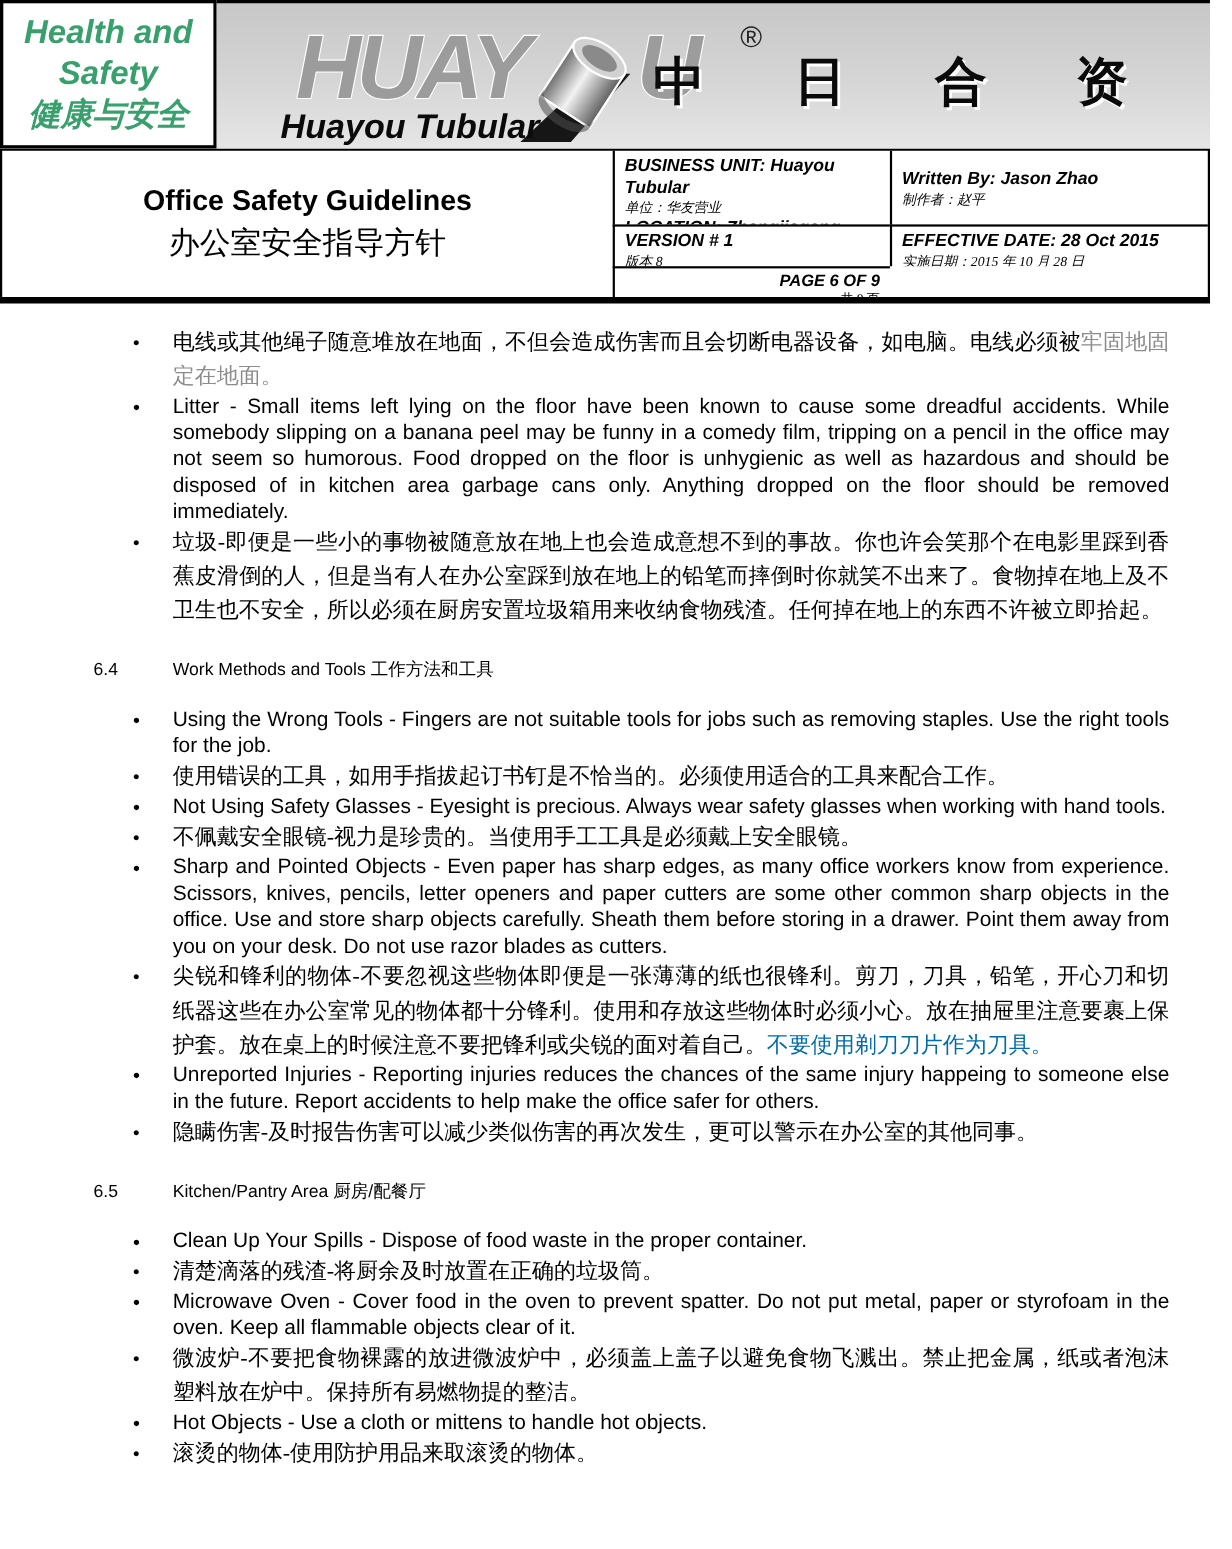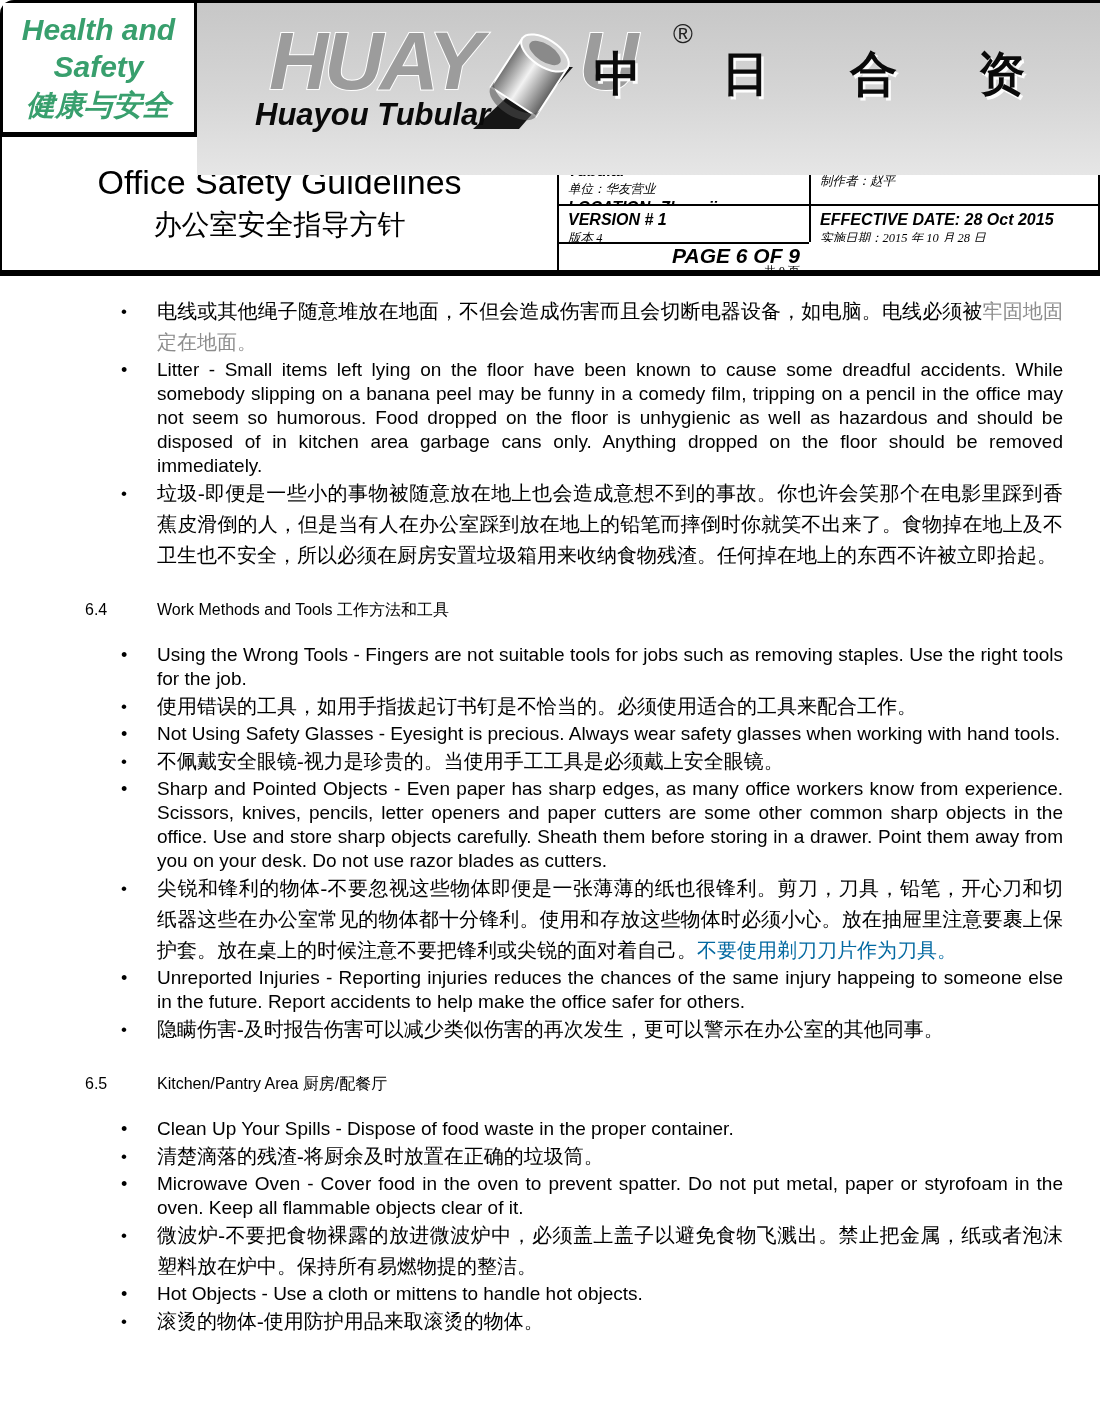--- a/index.html
+++ b/index.html
@@ -1,33 +1,32 @@
 <!DOCTYPE html>
 <html><head>
 <meta charset="utf-8">
 <style>
   * { margin:0; padding:0; box-sizing:border-box; }
   html,body { background:#fff; }
   .page {
     width:1120px; height:1408px; margin:0 auto; background:#fff;
     position:relative; overflow:hidden; color:#000;
     font-family:"Liberation Sans", sans-serif;
-    border-radius:14px;
   }
 
   
   .hdr-top { display:flex; height:135px; }
   .hs-box {
     width:197px; height:135px; border:3px solid #000; background:#fff;
     display:flex; flex-direction:column; justify-content:center; align-items:center;
   }
   .hs-en { font-style:italic; font-weight:bold; font-size:30px; line-height:37px; }
   .hs-zh { font-style:italic; font-weight:bold; font-size:29px; line-height:40px; }
   .logo-band {
-    width:903px; height:175px; position:relative;
+    width:903px; height:135px; position:relative;
     border-top:3px solid #000;
     background:linear-gradient(180deg,#c7c7c7 0%, #d6d6d6 55%, #e6e6e6 100%);
   }
   .logo-svg { position:absolute; left:30px; top:2px; width:480px; height:131px; }
   .brand-txt { font-family:"Liberation Sans",sans-serif; font-weight:bold; font-style:italic;
     font-size:82px; fill:#9c9c9c; stroke:#ffffff; stroke-width:2; paint-order:stroke; letter-spacing:-4px; }
   .wordmark-txt { font-family:"Liberation Sans",sans-serif; font-weight:bold; font-style:italic;
     font-size:31px; fill:#0a0a0a; }
   .reg-txt { font-size:27px; fill:#222; font-family:"Liberation Sans",sans-serif; }
   .banner {
@@ -37,21 +36,21 @@
   }
 
   
   .hdr-table {
     width:1100px; display:grid;
     grid-template-columns:555px 252px 289px;
     grid-template-rows:67px 38px 28px;
     border:2px solid #000; border-bottom:6px solid #000;
   }
   .title-cell { grid-column:1; grid-row:1/4; display:flex; flex-direction:column; justify-content:center; align-items:center; }
-  .title-en { font-size:34px; font-weight:normal; }
+  .title-en { font-size:26px; font-weight:bold; }
   .title-zh { font-family:"Liberation Serif","DejaVu Serif",serif; font-size:28px; margin-top:4px; }
   .mcell { border-left:2px solid #000; padding:4px 9px 2px; overflow:hidden; }
   .rt2 { border-top:2px solid #000; }
   .m-en { font-weight:bold; font-style:italic; font-size:16px; line-height:20px; }
   .m-zh { font-style:italic; font-size:12.5px; line-height:17px; font-family:"Liberation Serif","DejaVu Serif",serif; }
   .cell-page { text-align:right; }
   .cell-docref { display:flex; align-items:center; }
 
   
   .doc-body { padding:20px 57px 0 85px; }
@@ -114,29 +113,29 @@
       <div class="m-en">LOCATION: Zhangjiagang, China</div>
 
     </div>
     <div class="mcell" style="display:flex;flex-direction:column;justify-content:center;">
       <div class="m-en">Written By: Jason Zhao</div>
       <div class="m-zh">制作者：赵平</div>
     </div>
 
     <div class="mcell rt2">
       <div class="m-en">VERSION #  1</div>
-      <div class="m-zh">版本 4</div>
+      <div class="m-zh">版本 8</div>
     </div>
     <div class="mcell rt2">
       <div class="m-en">EFFECTIVE DATE: 28 Oct 2015</div>
       <div class="m-zh">实施日期：2015 年 10 月 28 日</div>
     </div>
 
     <div class="mcell rt2 cell-page">
-      <div class="m-en" style="font-size:21px;line-height:16px;">PAGE 6 OF 9</div>
+      <div class="m-en" style="font-size:15px;line-height:16px;">PAGE 6 OF 9</div>
       <div class="m-zh" style="font-style:normal;font-size:12px;line-height:14px;">共 9 页</div>
     </div>
   </div>
 
   <div class="doc-body">
       <div class="bullet-item b-zh">
         <span class="dot">•</span>
         <span class="txt"><span>电线或其他绳子随意堆放在地面，不但会造成伤害而且会切断电器设备，如电脑。电线必须被</span><span class="gray" style="color: rgb(140, 140, 140);">牢固地固定在地面。</span></span>
       </div>
       <div class="bullet-item b-en">

